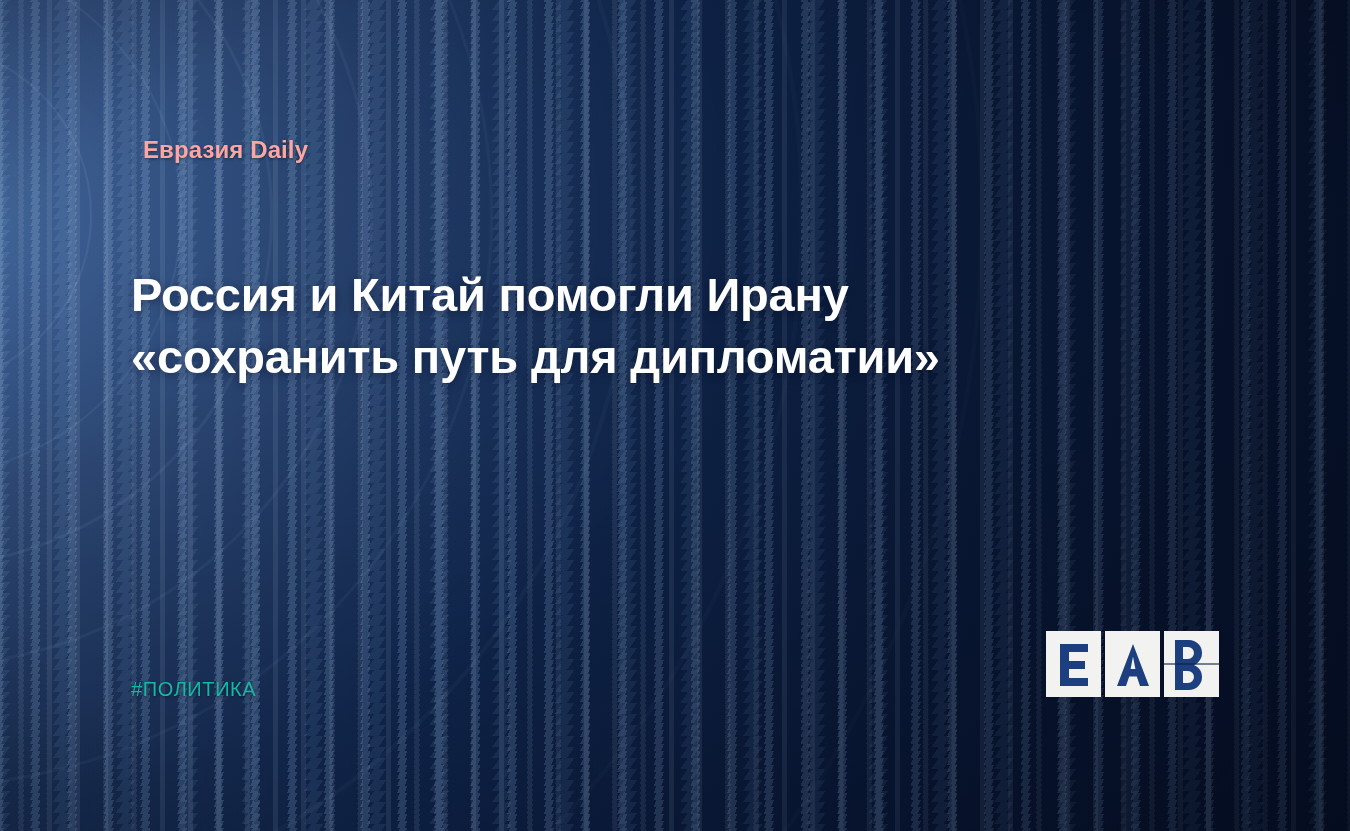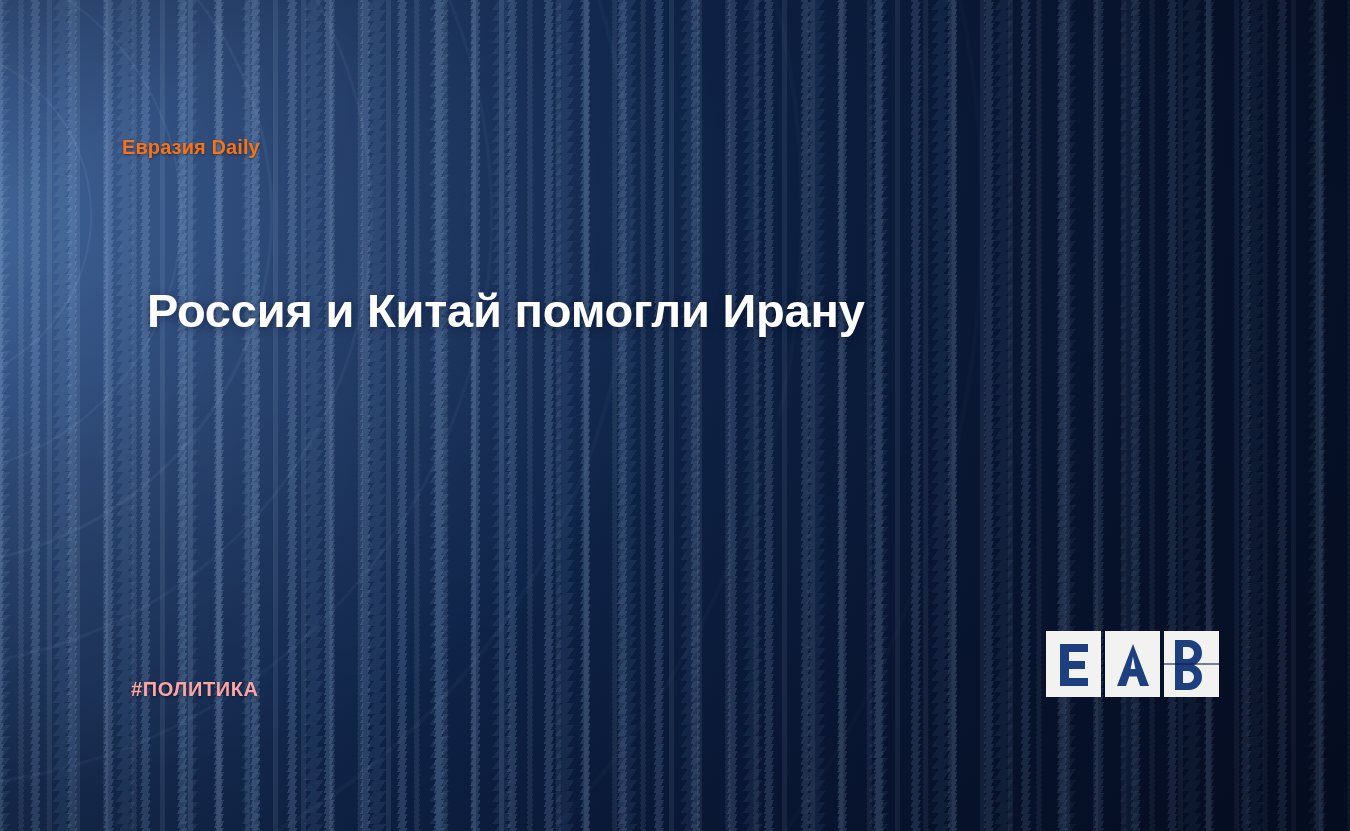--- a/index.html
+++ b/index.html
@@ -104,53 +104,53 @@
   }
 
   
   .content {
     position: absolute;
     inset: 0;
   }
 
   .brand {
     position: absolute;
-    left: 122px;
+    left: 143px;
     top: 136px;
-    font-size: 20px;
+    font-size: 24px;
     font-weight: bold;
     letter-spacing: .1px;
-    color: #f97316;
+    color: #fca5a5;
     text-shadow: 0 1px 3px rgba(0,0,0,.45);
     white-space: nowrap;
   }
 
   .headline {
     position: absolute;
     left: 131px;
     top: 264px;
     width: 960px;
-    margin: 16px;
+    margin: 0;
     font-size: 47px;
     line-height: 62px;
     font-weight: bold;
     color: #ffffff;
     letter-spacing: -0.2px;
     text-shadow: 0 2px 10px rgba(0,10,35,.45);
   }
   .headline .line { display: block; white-space: nowrap; }
 
   .hashtag {
     position: absolute;
     left: 131px;
     top: 678px;
     font-size: 20px;
-    font-weight: bold;
+    font-weight: normal;
     letter-spacing: .6px;
-    color: #fca5a5;
+    color: #14b8a6;
     text-shadow: 0 1px 3px rgba(0,0,0,.45);
     white-space: nowrap;
   }
 
   
   .logo {
     position: absolute;
     left: 1046px;
     top: 631px;
     display: flex;
@@ -206,20 +206,21 @@
 
   <div class="streak-fade"></div>
   <div class="bg-vignette"></div>
 
   <div class="content">
 
     <div class="brand">Евразия Daily</div>
 
     <h1 class="headline">
       <span class="line">Россия и Китай помогли Ирану</span>
+      <span class="line">«сохранить путь для дипломатии»</span>
     </h1>
 
     <div class="hashtag">#ПОЛИТИКА</div>
 
     <div class="logo">
 
       <div class="logo-tile">
         <svg width="34" height="44" viewBox="0 0 34 44">
           <path d="M3 2 h28 v8 H12 v9 h16 v8 H12 v9 h19 v8 H3 Z" fill="#1e3f7f"></path>
         </svg>

